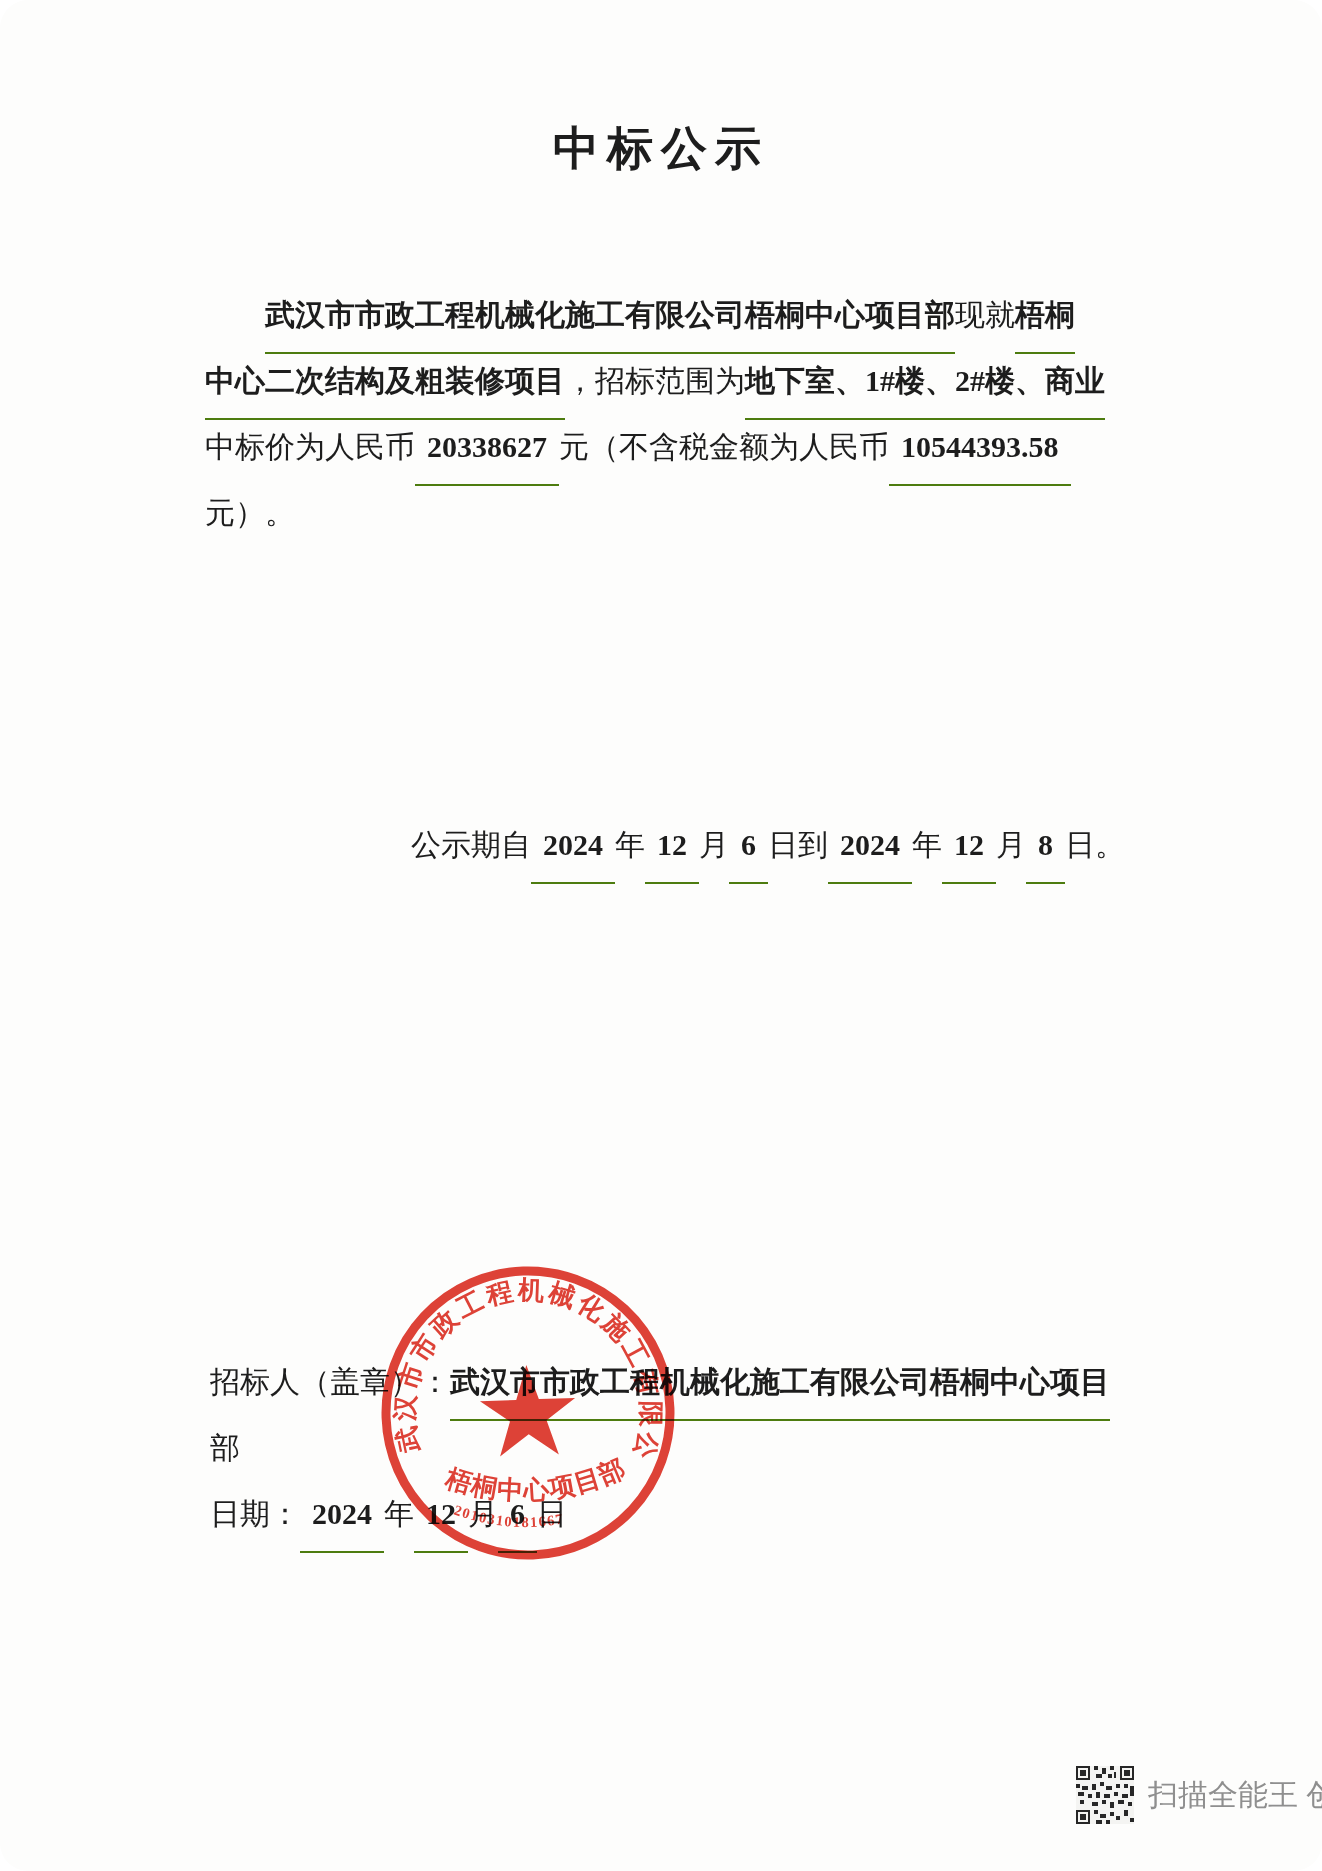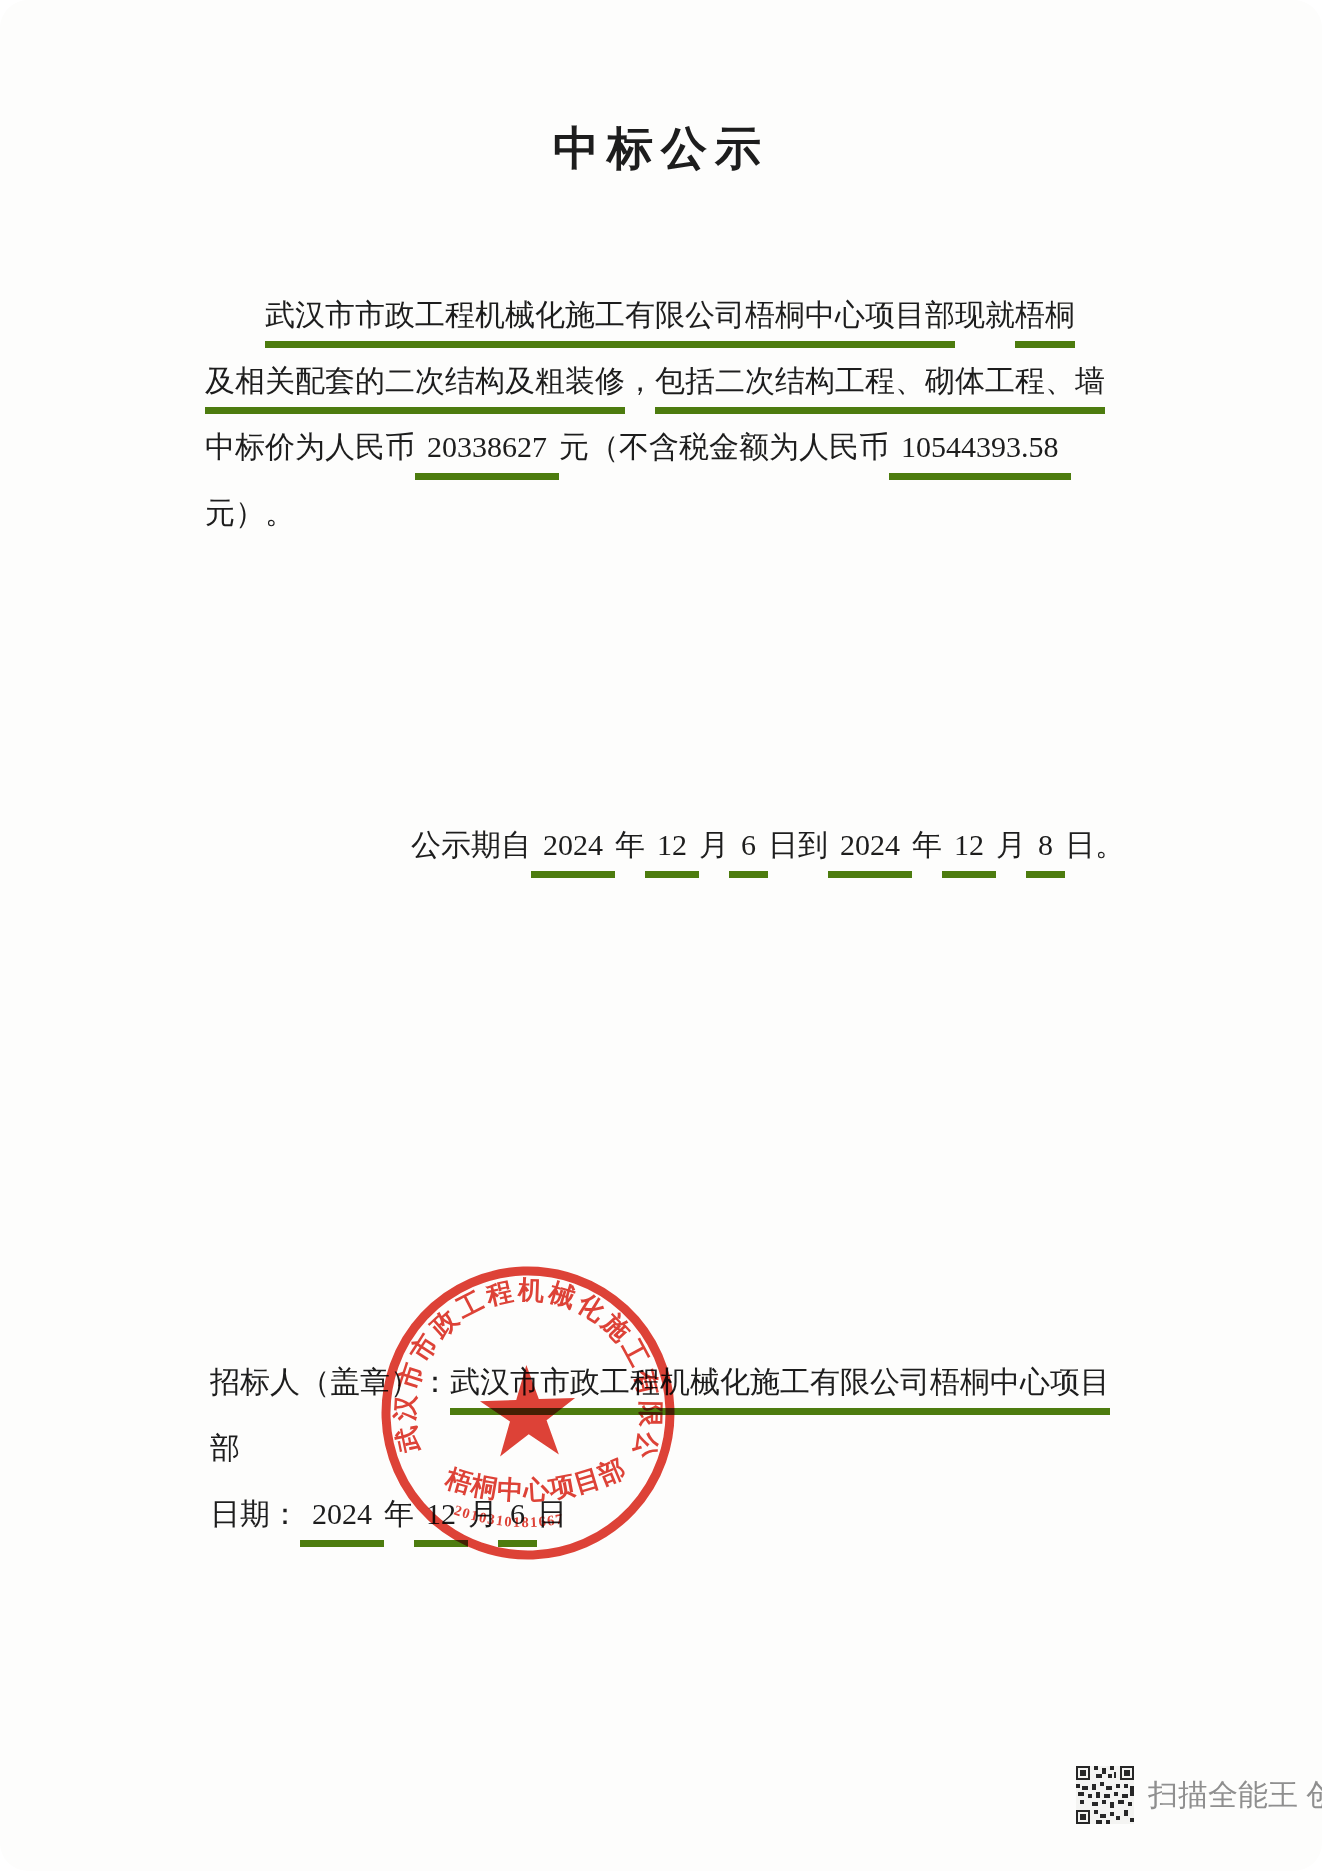--- a/index.html
+++ b/index.html
@@ -19,21 +19,21 @@
   .title {
     position: absolute; top: 118px; left: 0; width: 100%;
     margin: 0; text-align: center;
     font-size: 46px; font-weight: bold; letter-spacing: 8px;
   }
   .para { position: absolute; left: 205px; width: 920px; font-size: 30px; }
   .p1 { top: 282px; }
   .p2 { top: 812px; text-align: right; }
   .bline { line-height: 66px; white-space: nowrap; }
   .ind  { text-indent: 60px; }
-  .u    { border-bottom: 7px solid #4d7c0f; padding-bottom: 10px; }
+  .u    { border-bottom: 2px solid #4d7c0f; padding-bottom: 21px; font-weight: bold; }
   .pad  { padding-left: 12px; padding-right: 12px; }
   .footer { position: absolute; left: 210px; top: 1349px; width: 920px; font-size: 30px; }
   .fline { line-height: 66px; white-space: nowrap; }
   .stamp {
     position: absolute; left: 378px; top: 1263px;
     width: 300px; height: 300px;
     mix-blend-mode: multiply; opacity: 0.92;
     transform: rotate(-2deg);
   }
   .stamp text { fill: #dd3226; }
@@ -46,21 +46,21 @@
 </style>
 </head>
 <body>
 
 <div class="page">
 
   <h1 class="title">中标公示</h1>
 
   <div class="para p1">
     <div class="bline ind"><span class="u">武汉市市政工程机械化施工有限公司梧桐中心项目部</span><span>现就</span><span class="u">梧桐</span></div>
-    <div class="bline"><span class="u">及相关配套的二次结构及粗装修</span><span>，</span><span class="u">包括二次结构工程、砌体工程、墙</span></div>
+    <div class="bline"><span class="u">中心二次结构及粗装修项目</span><span>，招标范围为</span><span class="u">地下室、1#楼、2#楼、商业</span></div>
     <div class="bline"><span>中标价为人民币</span><span class="u pad">20338627</span><span>元（不含税金额为人民币</span><span class="u pad">10544393.58</span></div>
     <div class="bline">元）。</div>
   </div>
 
   <div class="para p2">
     <div class="bline ind"><span>公示期自</span><span class="u pad">2024</span><span>年</span><span class="u pad">12</span><span>月</span><span class="u pad">6</span><span>日到</span><span class="u pad">2024</span><span>年</span><span class="u pad">12</span><span>月</span><span class="u pad">8</span><span>日。</span></div>
   </div>
 
   <div class="footer">
     <div class="fline"><span>招标人（盖章）：</span><span class="u">武汉市市政工程机械化施工有限公司梧桐中心项目</span></div>

